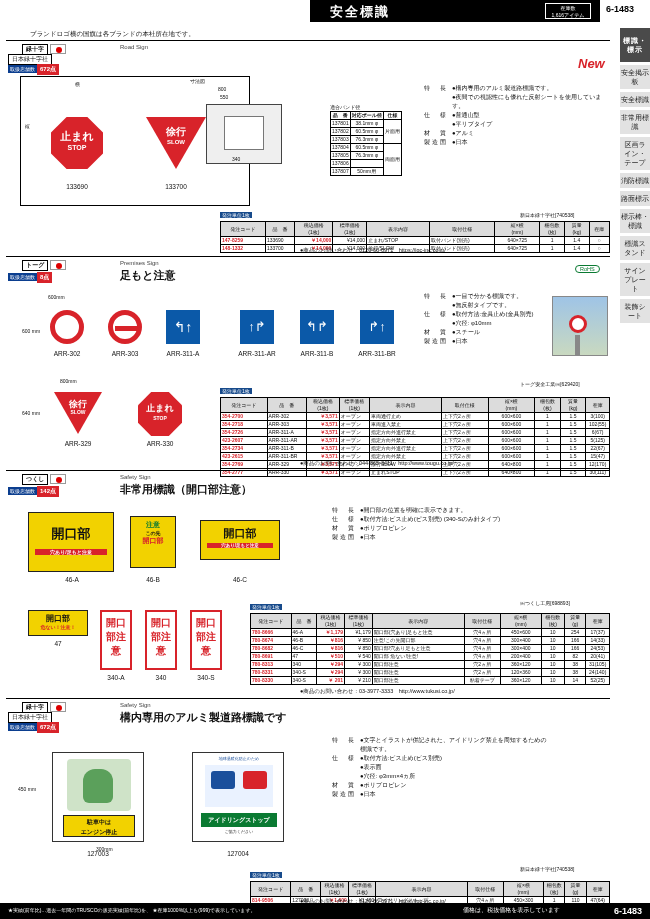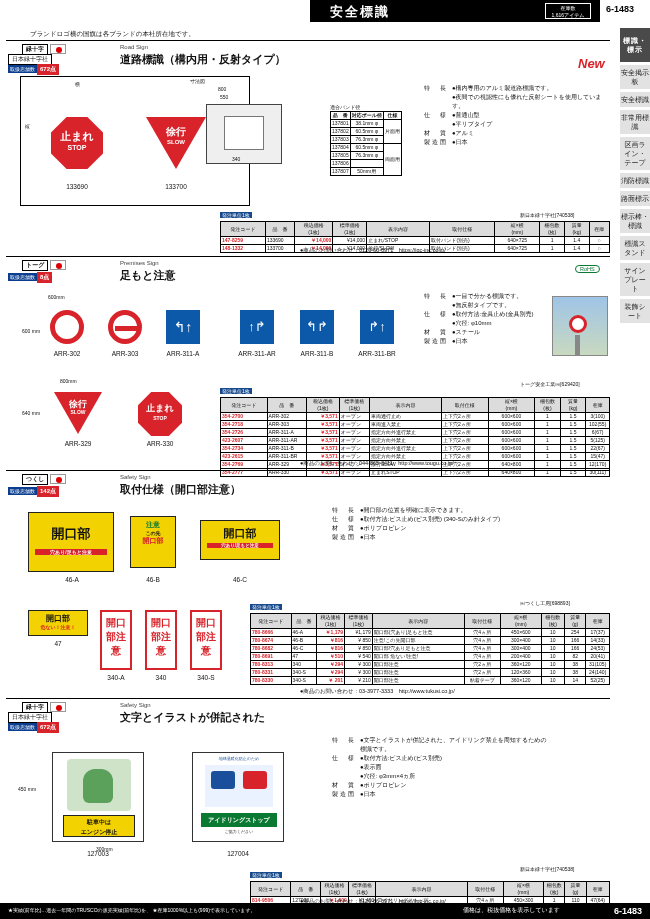--- a/index.html
+++ b/index.html
@@ -118,21 +118,20 @@
     <span class="jp-flag"></span>
   </div>
   <div class="brandrow" style="left:8px; top:54px;">
     <span class="maker">日本緑十字社</span>
   </div>
   <div class="brandrow" style="left:8px; top:64px;">
     <span class="blue-badge">取扱店舗数</span><span class="pct-badge">672点</span>
   </div>
 
   <div style="position:absolute;left:120px;top:44px;" class="sig-en">Road Sign</div>
-  <div style="position:absolute;left:120px;top:52px;" class="sig-jp">道路標識（構内用・反射タイプ）</div>
   <div style="position:absolute;left:578px;top:56px;" class="new-badge">New</div>
 
   <div style="position:absolute;left:20px;top:76px;width:230px;height:130px;border:0.5px solid #000;">
     <div style="position:absolute;left:4px;top:46px;font-size:5px;">縦</div>
     <div style="position:absolute;left:54px;top:4px;font-size:5px;">横</div>
     <div class="stop-oct" style="left:30px;top:40px;">
       <div style="font-size:11px;font-weight:bold;margin-top:12px;">止まれ</div>
       <div style="font-size:7px;font-weight:bold;">STOP</div>
     </div>
     <div class="tri-down" style="left:125px;top:40px;"></div>
@@ -470,21 +469,21 @@
 
   <div class="rule" style="top:470px;"></div>
   <div class="brandrow" style="left:22px; top:474px;">
     <span class="brand-label">つくし</span>
     <span class="jp-flag"></span>
   </div>
   <div class="brandrow" style="left:8px; top:486px;">
     <span class="blue-badge">取扱店舗数</span><span class="pct-badge">142点</span>
   </div>
   <div style="position:absolute;left:120px;top:474px;" class="sig-en">Safety Sign</div>
-  <div style="position:absolute;left:120px;top:482px;" class="sig-jp">取付仕様（開口部注意）</div>
+  <div style="position:absolute;left:120px;top:482px;" class="sig-jp">非常用標識（開口部注意）</div>
 
   <div class="spec" style="left:332px;top:506px;width:200px;">
     <div class="spec-row">
         <span class="spec-key">特　長</span>
         <span>●開口部の位置を明確に表示できます。</span>
       </div>
     <div class="spec-row">
         <span class="spec-key">仕　様</span>
         <span>●取付方法:ビス止め(ピス別売) (340-Sのみ針タイプ)</span>
       </div>
@@ -651,21 +650,21 @@
     <span class="brand-label">緑十字</span>
     <span class="jp-flag"></span>
   </div>
   <div class="brandrow" style="left:8px; top:712px;">
     <span class="maker">日本緑十字社</span>
   </div>
   <div class="brandrow" style="left:8px; top:722px;">
     <span class="blue-badge">取扱店舗数</span><span class="pct-badge">672点</span>
   </div>
   <div style="position:absolute;left:120px;top:702px;" class="sig-en">Safety Sign</div>
-  <div style="position:absolute;left:120px;top:710px;" class="sig-jp">文字とイラストが併記された</div>
+  <div style="position:absolute;left:120px;top:710px;" class="sig-jp">構内専用のアルミ製道路標識です</div>
 
   <div class="spec" style="left:332px;top:736px;width:220px;">
     <div class="spec-row">
         <span class="spec-key">特　長</span>
         <span>●文字とイラストが併記された、アイドリング禁止を周知するための標識です。</span>
       </div>
     <div class="spec-row">
         <span class="spec-key">仕　様</span>
         <span>●取付方法:ビス止め(ビス別売)</span>
       </div>

